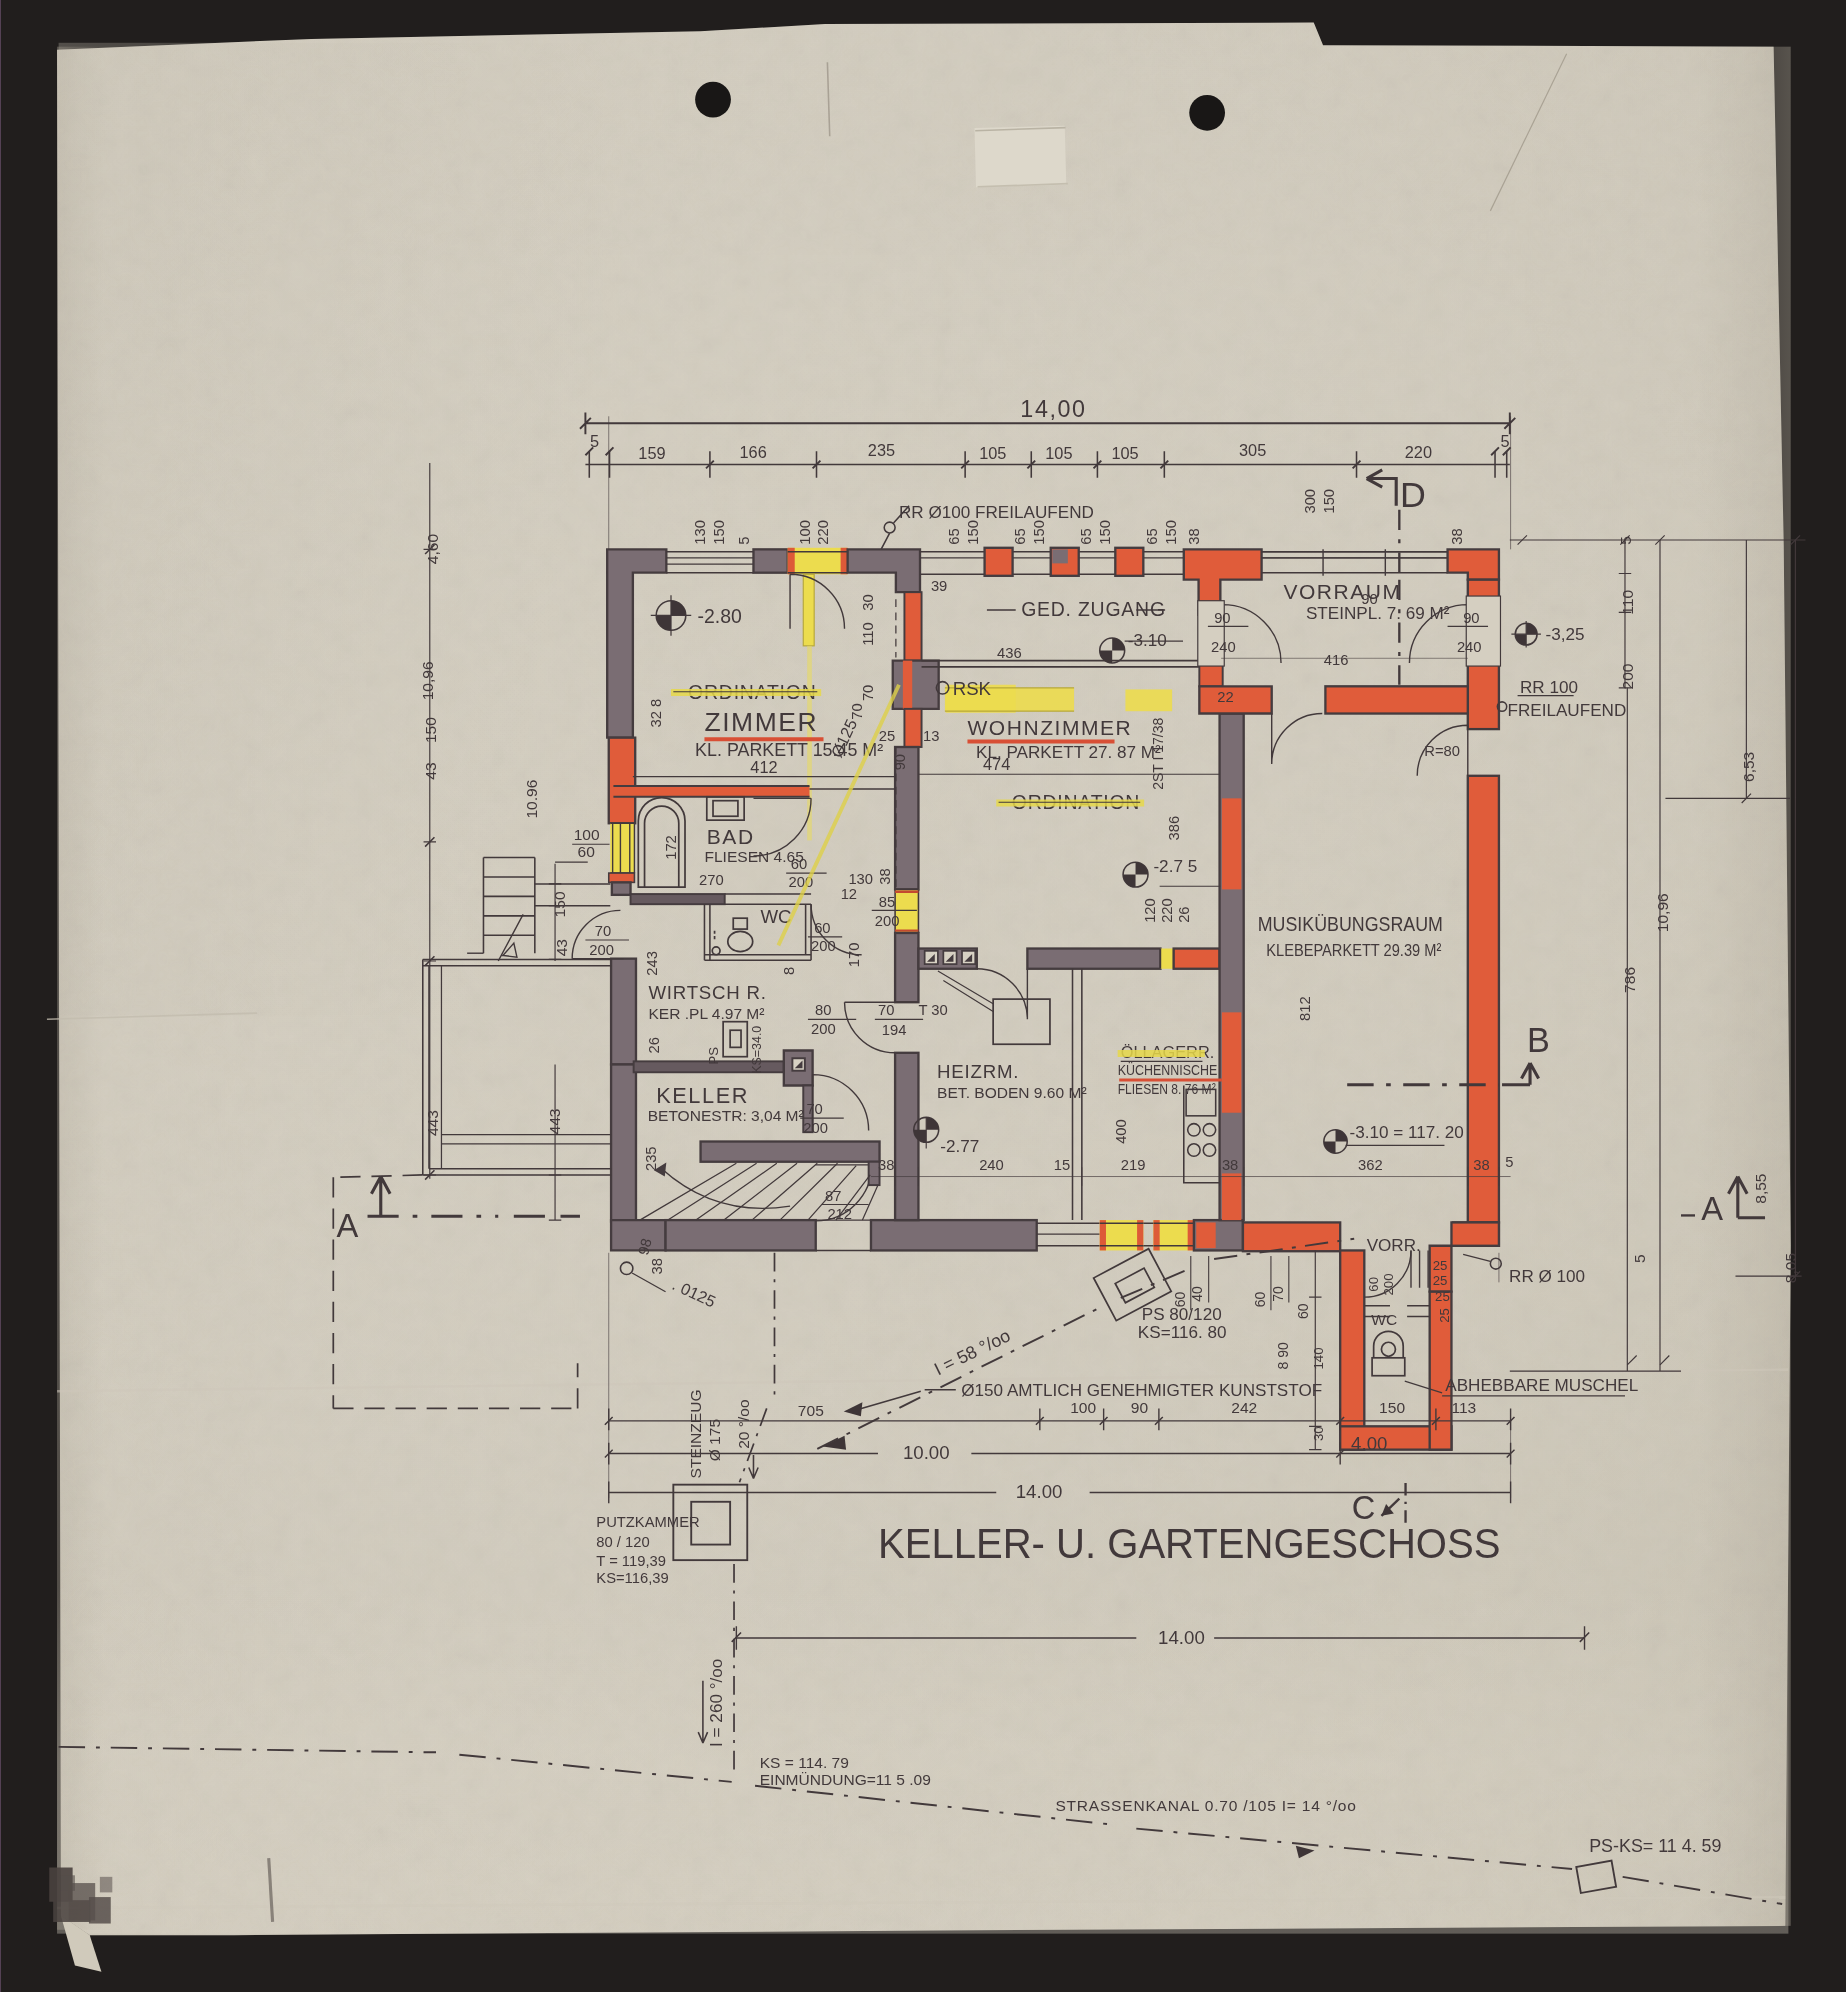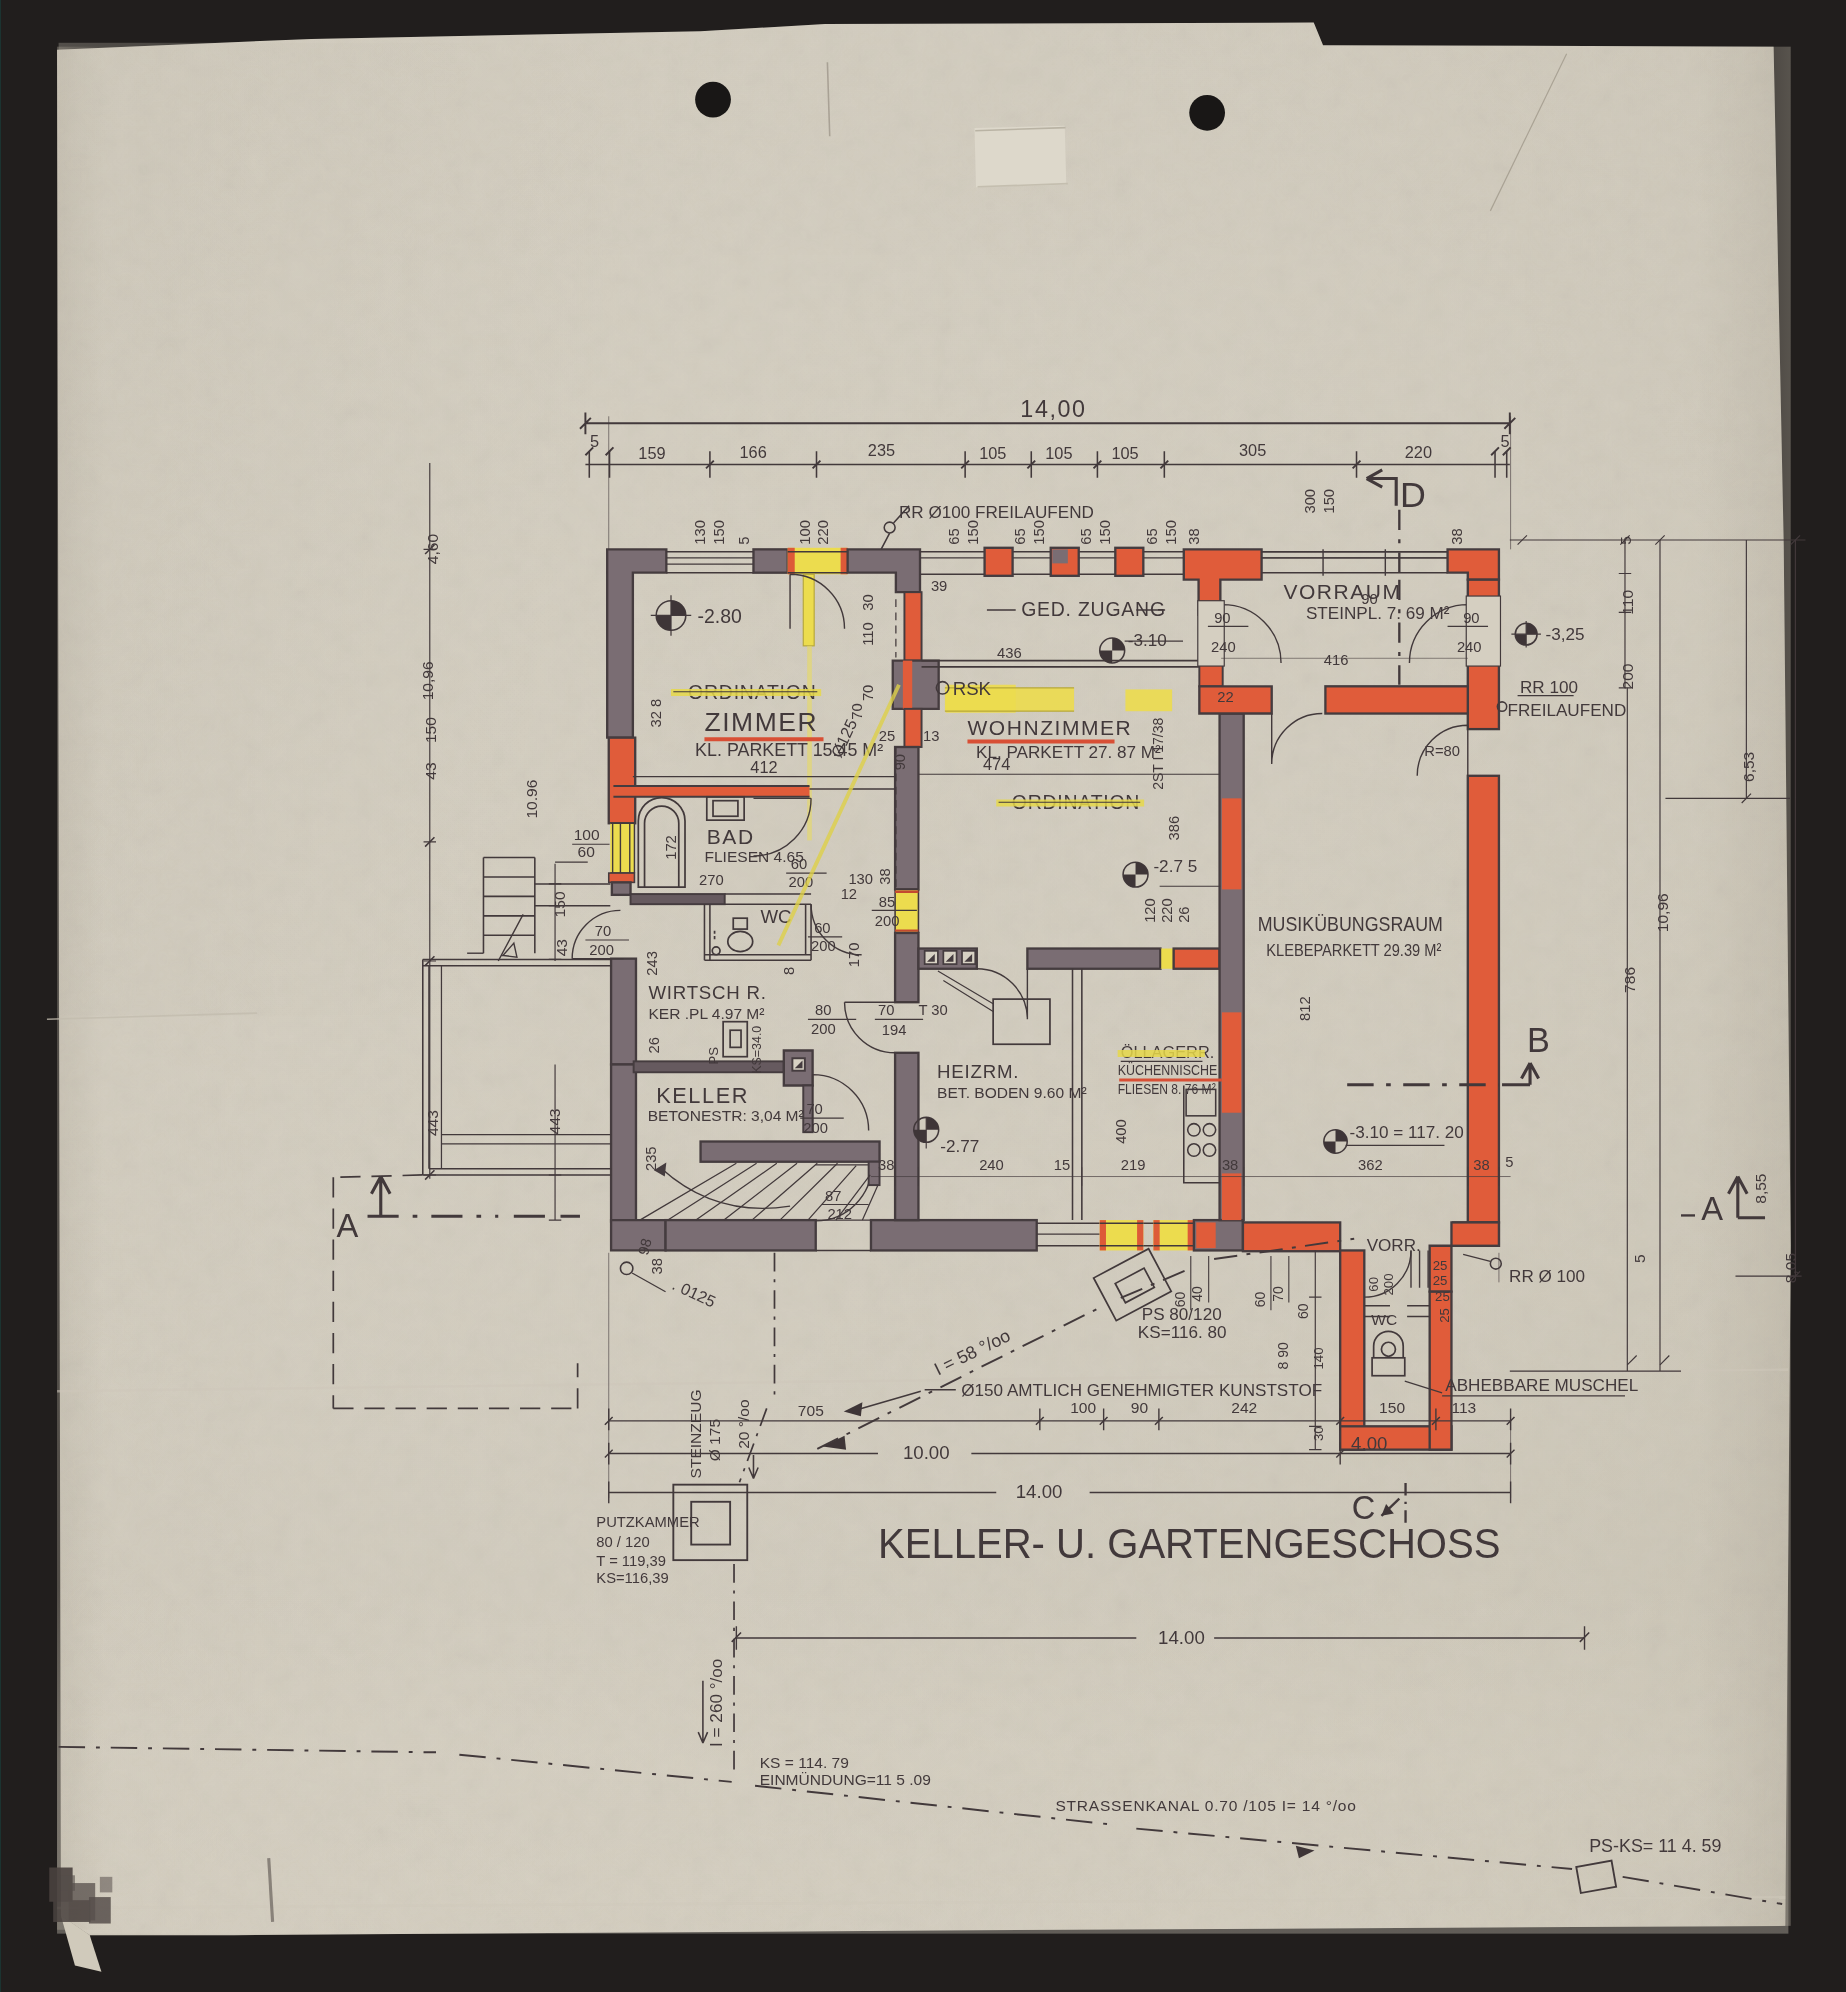--- a/index.html
+++ b/index.html
@@ -1,16 +1,16 @@
 <!DOCTYPE html>
 <html style="font-size:12.5px"><head>
 <meta charset="utf-8">
 <style>
   html,body{margin:0;padding:0;background:#1e1b1a;}
-  #stage{position:relative;width:1847px;height:1992px;background:#0f766e;overflow:hidden;}
+  #stage{position:relative;width:1847px;height:1992px;background:#f0abfc;overflow:hidden;}
   svg{position:absolute;left:0;top:0;}
   text{font-family:"Liberation Sans", sans-serif;fill:#42393b;}
 </style>
 </head>
 <body>
 <div id="stage">
 <svg width="1847" height="1992" viewBox="0 0 2373 2560">
 <defs>
   <linearGradient id="paperg" x1="0" y1="0" x2="1" y2="1">
     <stop offset="0" stop-color="#d3cdbf"></stop>

